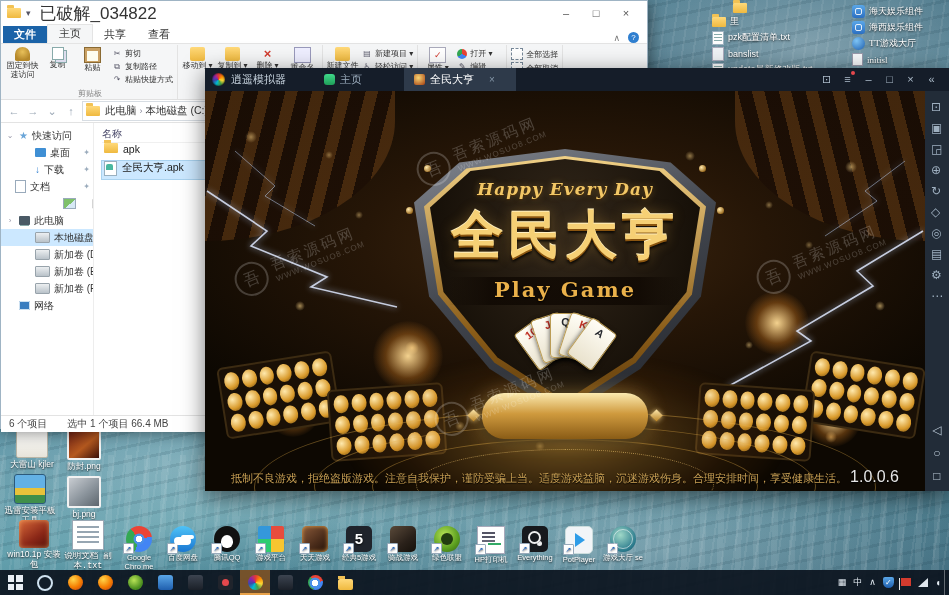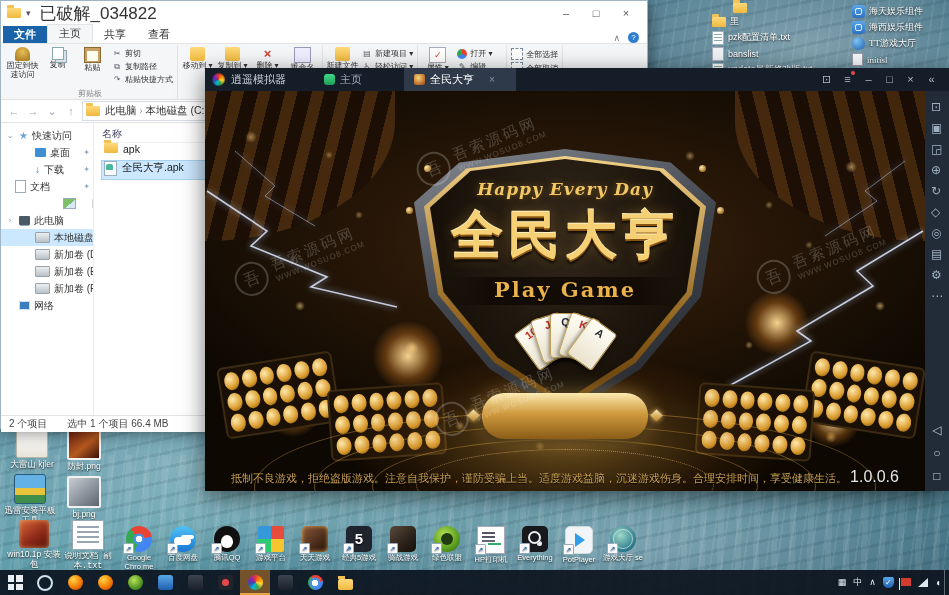--- a/index.html
+++ b/index.html
@@ -621,21 +621,21 @@
               <span>apk</span>
             </div>
             <div class="frow sel">
               <span class="fi-apk"></span>
               <span>全民大亨.apk</span>
             </div>
           </div>
       </div>
     </div>
     <div class="x-status">
-      <span>2 个项目</span>
+      <span>6 个项目</span>
       <span>选中 1 个项目 66.4 MB</span>
     </div>
   </div>
 
   <div id="emu">
     <div class="e-title">
       <span class="e-logo"></span>
       <span class="e-brand">逍遥模拟器</span>
       <span class="e-tab home">
         <span class="e-dot-home"></span>

